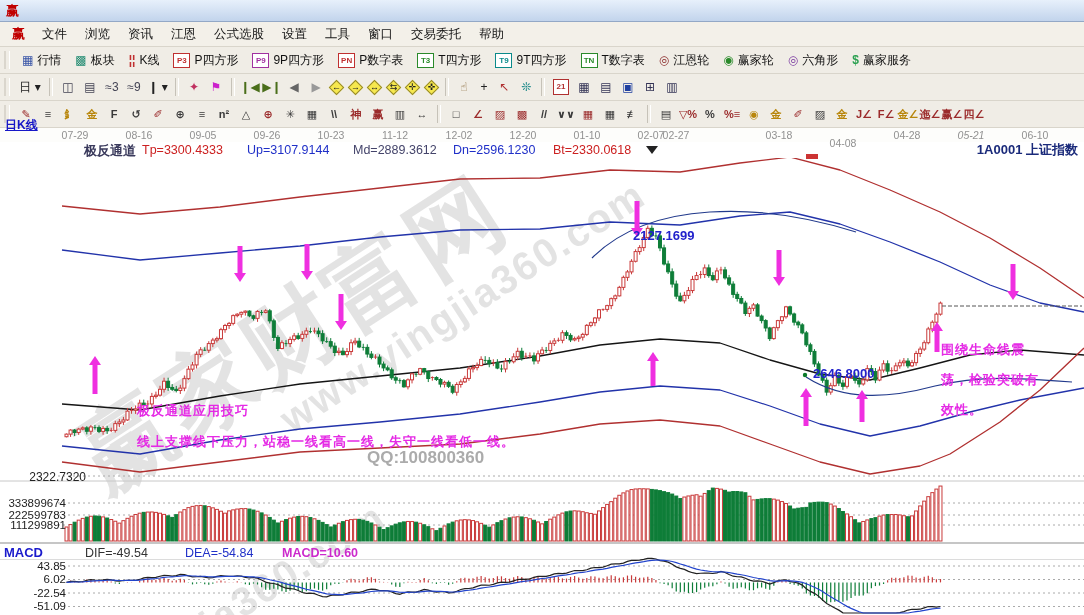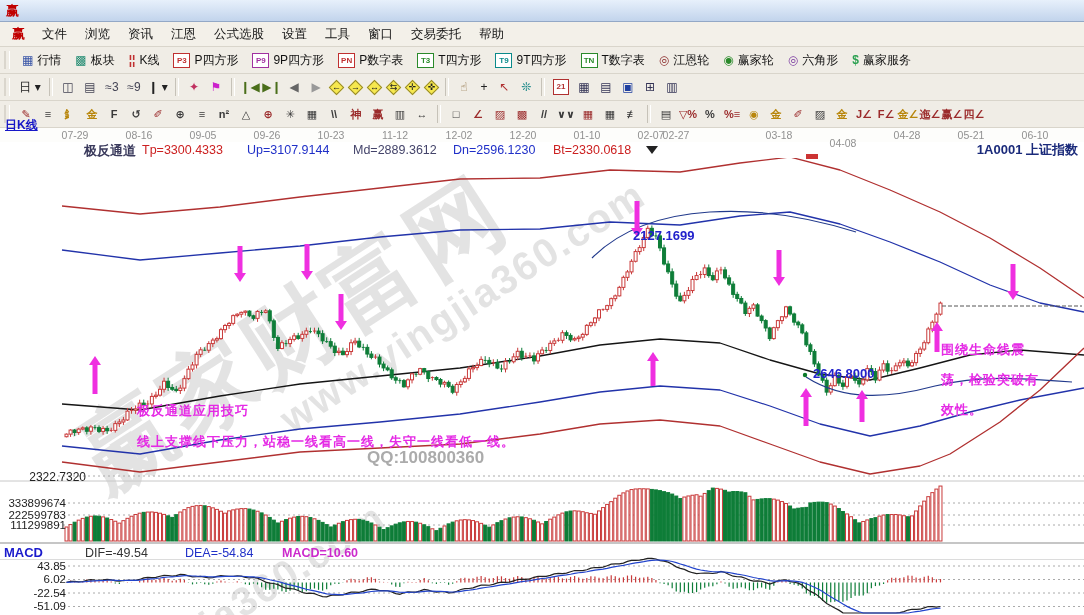--- a/index.html
+++ b/index.html
@@ -228,21 +228,21 @@
     <span class="date" style="left: 311px;">10-23</span>
     <span class="date" style="left: 375px;">11-12</span>
     <span class="date" style="left: 439px;">12-02</span>
     <span class="date" style="left: 503px;">12-20</span>
     <span class="date" style="left: 567px;">01-10</span>
     <span class="date" style="left: 631px;">02-07</span>
     <span class="date" style="left: 656px;">02-27</span>
     <span class="date" style="left: 759px;">03-18</span>
     <span class="date" style="left: 823px; margin-top: 8px;">04-08</span>
     <span class="date" style="left: 887px;">04-28</span>
-    <span class="date" style="left: 951px;">05-21</span>
+    <span class="date" style="left: 951px; font-style: italic;">05-21</span>
     <span class="date" style="left: 1015px;">06-10</span>
   </div>
 
 <svg id="chart-svg" class="abs" style="left:0;top:141px;" width="1084" height="474" viewBox="0 141 1084 474">
     <text x="310" y="360" font-size="92" font-weight="bold" text-anchor="middle" fill="#bdbdbd" fill-opacity="0.42" letter-spacing="6" transform="rotate(-33 310 360)">赢家财富网</text>
     <text x="470" y="318" font-size="40" font-weight="bold" text-anchor="middle" fill="#bdbdbd" fill-opacity="0.42" letter-spacing="2" transform="rotate(-33 470 318)">www.yingjia360.com</text>
     <text x="210" y="640" font-size="40" font-weight="bold" text-anchor="middle" fill="#bdbdbd" fill-opacity="0.42" letter-spacing="2" transform="rotate(-33 210 640)">www.yingjia360.com</text>
     <line x1="58" y1="476" x2="1084" y2="476" stroke="#aaa" stroke-width="1" stroke-dasharray="2 3"></line>
     <line x1="58" y1="503" x2="1084" y2="503" stroke="#aaa" stroke-width="1" stroke-dasharray="2 3"></line>
     <line x1="58" y1="515" x2="1084" y2="515" stroke="#aaa" stroke-width="1" stroke-dasharray="2 3"></line>

